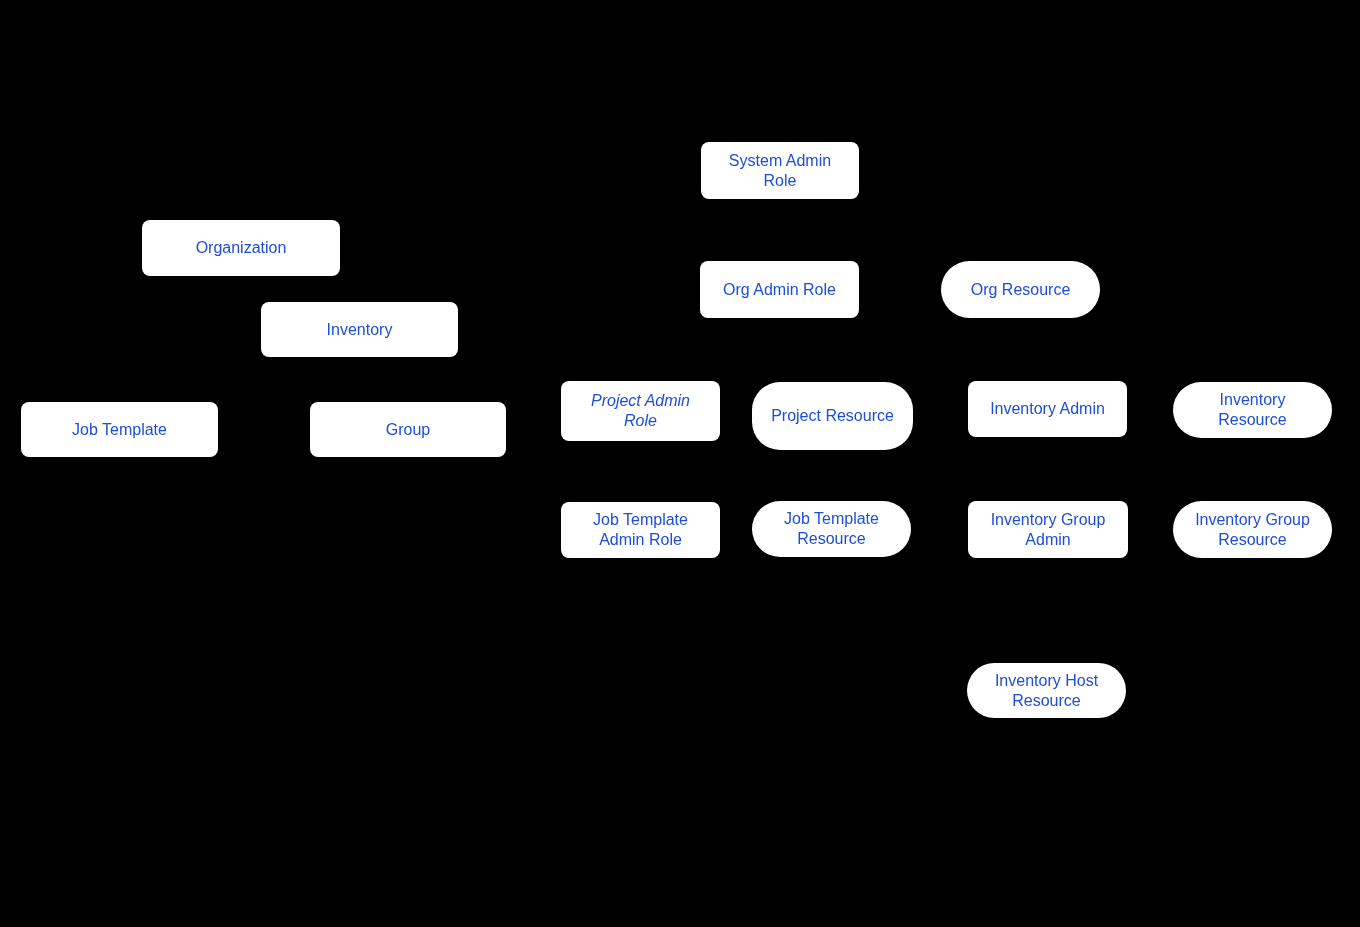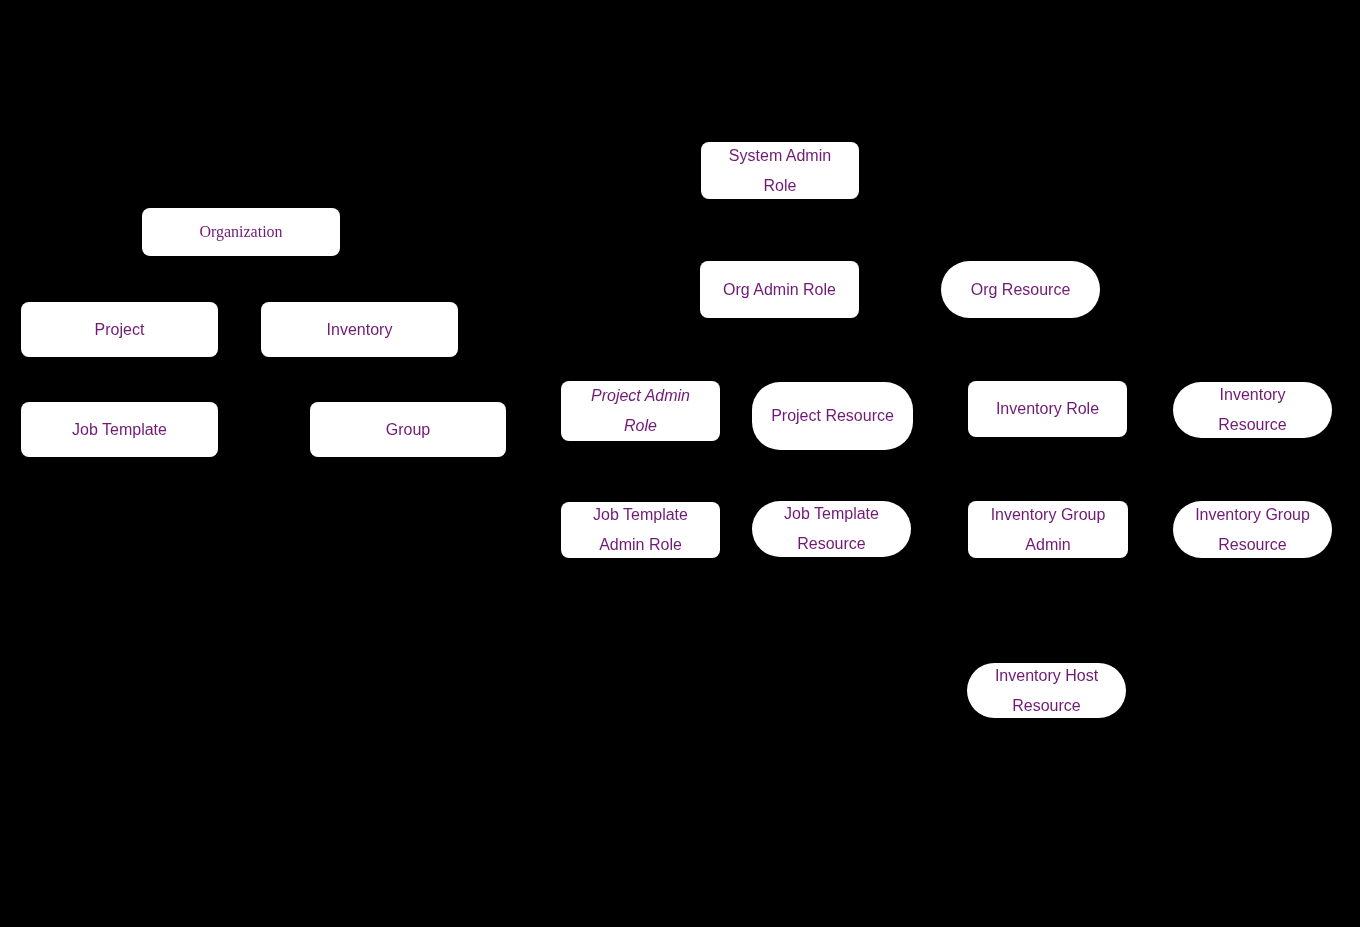--- a/index.html
+++ b/index.html
@@ -26,34 +26,31 @@
     box-sizing: border-box;
   }
   .node.rect {
     border-radius: 8px;
   }
   .node.pill {
     border-radius: 28px;
   }
   .node-label {
     font-size: 16px;
-    line-height: 30px;
+    line-height: 20px;
     white-space: pre-line;
-    color: #701a75;
+    color: #1d4ed8;
   }
 </style>
 </head>
 <body>
 
 <div class="canvas" id="canvas" style="background: rgb(0, 0, 0);">
-    <div class="node rect" style="left: 142px; top: 208px; width: 198px; height: 48px; background: rgb(255, 255, 255); font-family: Liberation Serif, serif;">
+    <div class="node rect" style="left: 142px; top: 220px; width: 198px; height: 56px; background: rgb(255, 255, 255);">
       <span class="node-label">Organization</span>
-    </div>
-    <div class="node rect" style="left: 21px; top: 302px; width: 197px; height: 55px; background: rgb(255, 255, 255);">
-      <span class="node-label">Project</span>
     </div>
     <div class="node rect" style="left: 261px; top: 302px; width: 197px; height: 55px; background: rgb(255, 255, 255);">
       <span class="node-label">Inventory</span>
     </div>
     <div class="node rect" style="left: 21px; top: 402px; width: 197px; height: 55px; background: rgb(255, 255, 255);">
       <span class="node-label">Job Template</span>
     </div>
     <div class="node rect" style="left: 262px; top: 402px; width: 196px; height: 55px; background: rgb(255, 255, 255); margin-left: 48px;">
       <span class="node-label">Group</span>
     </div>
@@ -68,21 +65,21 @@
       <span class="node-label">Org Resource</span>
     </div>
     <div class="node rect" style="left: 561px; top: 381px; width: 159px; height: 60px; background: rgb(255, 255, 255); font-style: italic;">
       <span class="node-label">Project Admin
 Role</span>
     </div>
     <div class="node pill" style="left: 752px; top: 382px; width: 161px; height: 68px; background: rgb(255, 255, 255); border-radius: 28px;">
       <span class="node-label">Project Resource</span>
     </div>
     <div class="node rect" style="left: 968px; top: 381px; width: 159px; height: 56px; background: rgb(255, 255, 255);">
-      <span class="node-label">Inventory Role</span>
+      <span class="node-label">Inventory Admin</span>
     </div>
     <div class="node pill" style="left: 1173px; top: 382px; width: 159px; height: 56px; background: rgb(255, 255, 255); border-radius: 28px;">
       <span class="node-label">Inventory
 Resource</span>
     </div>
     <div class="node rect" style="left: 561px; top: 502px; width: 159px; height: 56px; background: rgb(255, 255, 255);">
       <span class="node-label">Job Template
 Admin Role</span>
     </div>
     <div class="node pill" style="left: 752px; top: 501px; width: 159px; height: 56px; background: rgb(255, 255, 255); border-radius: 28px;">

